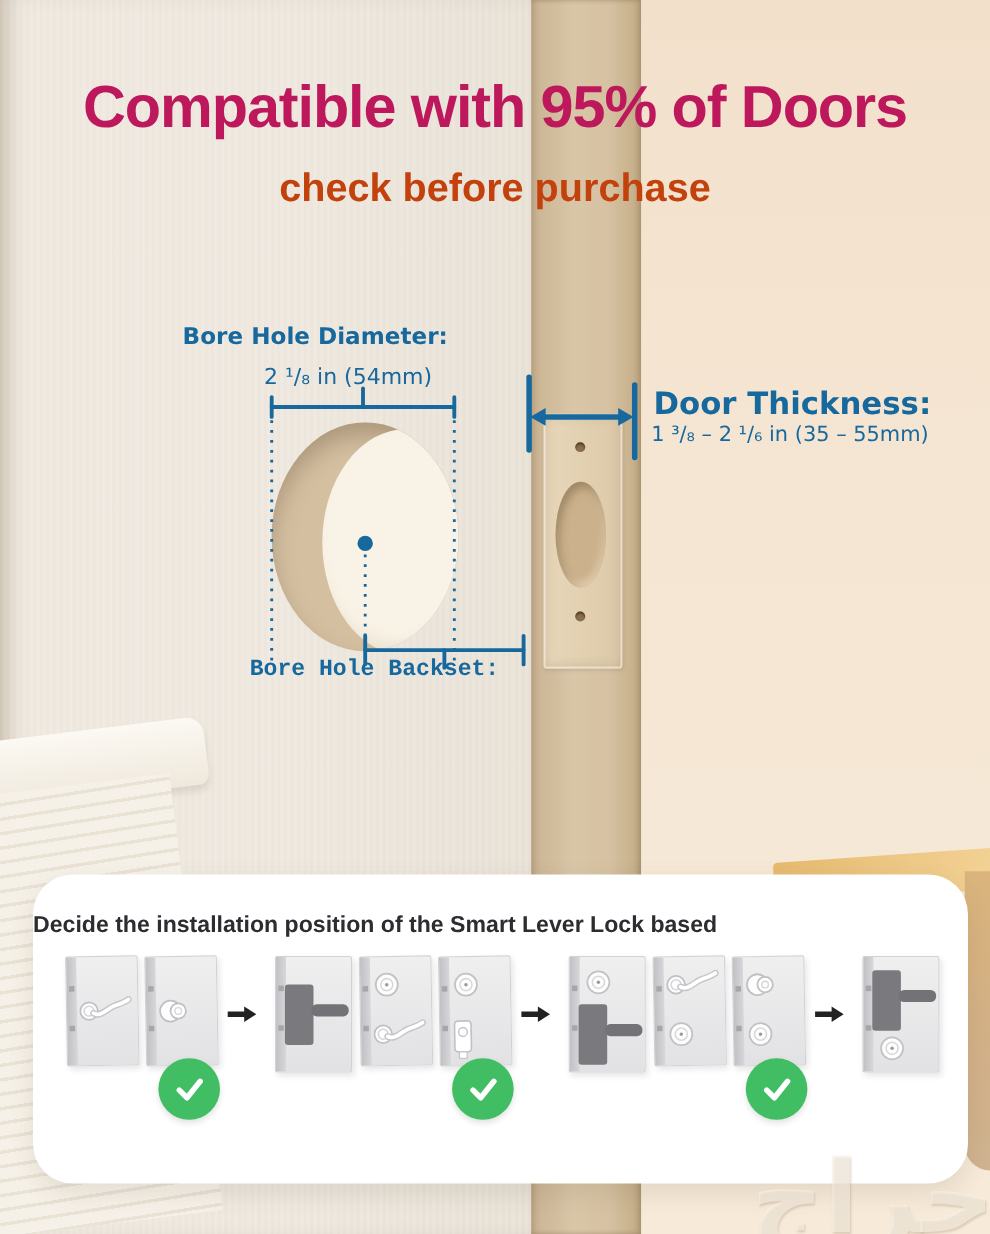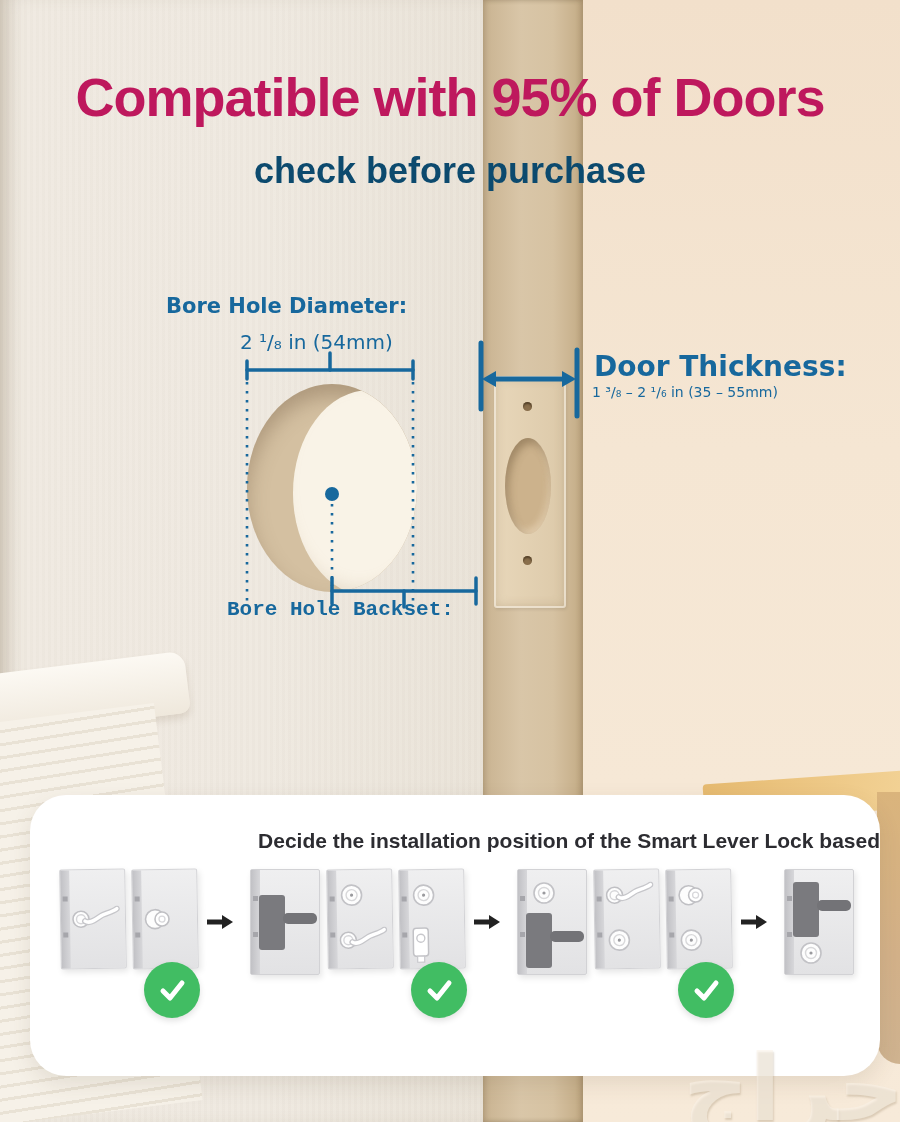--- a/index.html
+++ b/index.html
@@ -59,26 +59,26 @@
   .blue{position:absolute;color:#17689d;
     font-family:"DejaVu Sans","Liberation Sans",sans-serif;}
   .m-label{font-weight:bold;font-size:21px;}
   .m-value{font-size:20px;}
   .ctr{text-align:left;}
 
   
   .title{position:absolute;left:0;top:66px;width:900px;text-align:center;
     font-size:54px;font-weight:bold;letter-spacing:-1px;color:#be185d;}
   .subtitle{position:absolute;left:0;top:150px;width:900px;text-align:center;
-    font-size:36px;font-weight:600;color:#0c4a6e;}
+    font-size:36px;font-weight:600;color:#c2410c;}
 
   
   .card{position:absolute;left:30px;top:795px;width:850px;height:281px;
     background:#fff;border-radius:36px;box-shadow:0 8px 22px rgba(90,70,50,.12);}
-  .card-heading{padding-top:31px;text-align:right;font-size:21px;font-weight:600;
+  .card-heading{padding-top:31px;text-align:left;font-size:21px;font-weight:600;
     color:#2c2c31;line-height:30px;}
   .scenarios{display:flex;justify-content:space-between;align-items:flex-start;
     padding:13px 26px 0 30px;}
   .scenario{position:relative;display:flex;align-items:flex-start;}
   .door{position:relative;width:64px;height:98px;border-radius:2px;
     background:linear-gradient(180deg,#efeff0,#e2e2e4);
     border:1px solid #d2d2d5;box-shadow:2px 3px 6px rgba(0,0,0,.10);}
   .door.tilt{transform:rotate(-1deg);}
   .door.result{width:68px;height:104px;margin-left:10px;}
   .door+.door{margin-left:6px;}
@@ -148,21 +148,21 @@
       <path class="thick" d="M494 379 H564"></path>
       <polygon points="482,379 496,371 496,387" fill="#17689d"></polygon>
       <polygon points="576,379 562,371 562,387" fill="#17689d"></polygon>
     </g>
   </svg>
 
   <div class="blue m-label ctr" style="left:166px;top:294px;width:250px;">Bore Hole Diameter:</div>
   <div class="blue m-value ctr" style="left:240px;top:330px;width:200px;">2 ¹/₈ in (54mm)</div>
 
   <div class="blue m-label" style="left:594px;top:350px;font-size:28px;text-align:right;">Door Thickness:</div>
-  <div class="blue m-value" style="left:592px;top:384px;font-size:14px;">1 ³/₈ – 2 ¹/₆ in (35 – 55mm)</div>
+  <div class="blue m-value" style="left:592px;top:384px;font-size:19px;">1 ³/₈ – 2 ¹/₆ in (35 – 55mm)</div>
 
   <div class="blue m-label ctr" style="left:227px;top:598px;width:260px;font-family:Liberation Mono, monospace;">Bore Hole Backset:</div>
 
   <div class="card">
     <div class="card-heading">
       <div>Decide the installation position of the Smart Lever Lock based</div>
     </div>
 
     <div class="scenarios">
 

